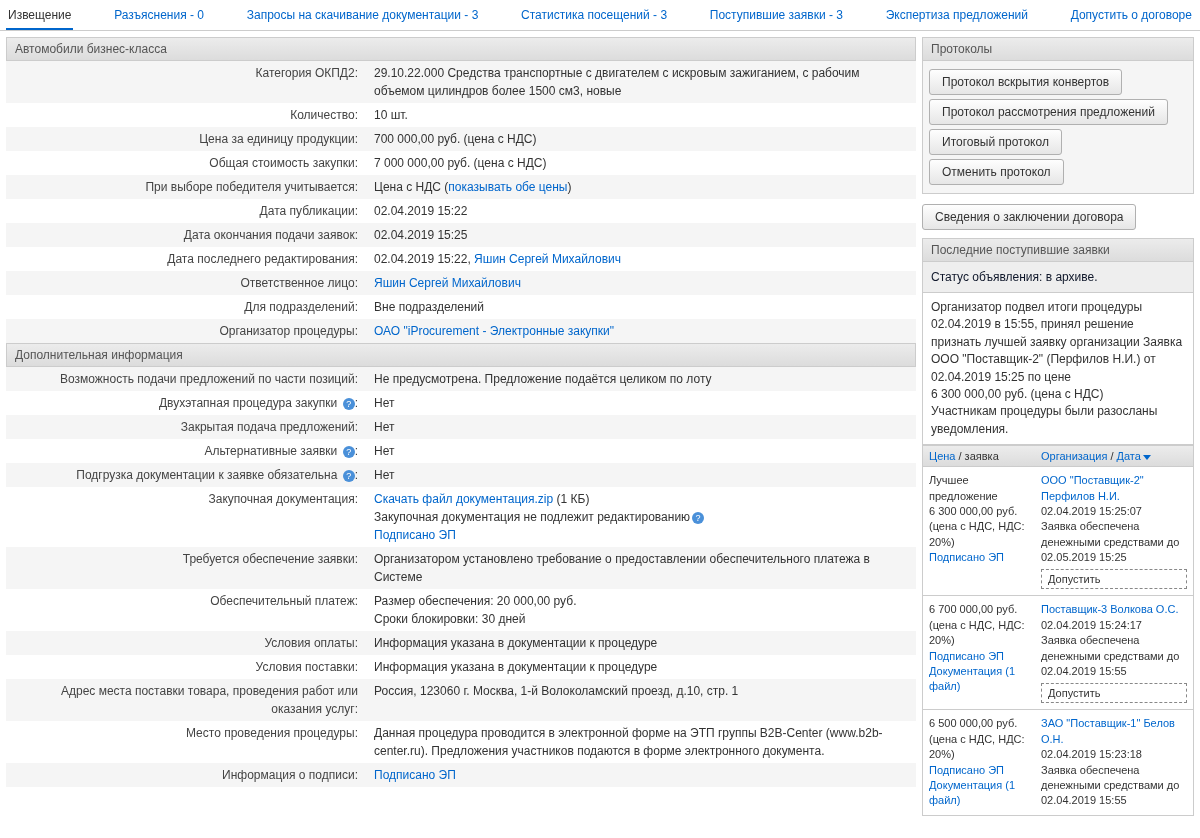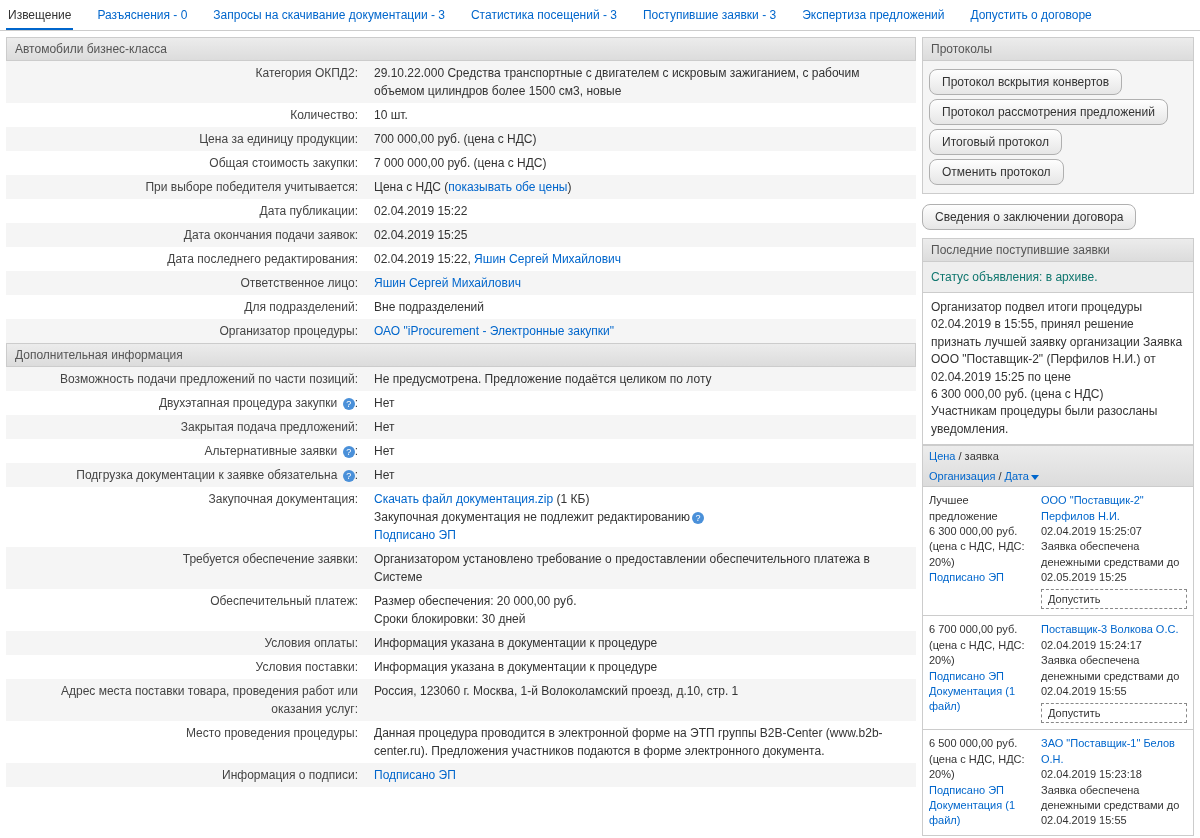--- a/index.html
+++ b/index.html
@@ -11,20 +11,21 @@
     background: #fff;
   }
   a { color: #0066cc; text-decoration: none; cursor: pointer; }
 
   .tabs {
     border-bottom: 1px solid #ccc;
     padding: 4px 6px 0 6px;
     display: flex;
     gap: 22px;
     flex-wrap: wrap;
+    justify-content: space-between;
   }
   .tabs .tab {
     color: #0066cc;
     padding: 4px 2px 6px 2px;
     cursor: pointer;
     white-space: nowrap;
   }
   .tabs .tab.active {
     color: #333;
     border-bottom: 2px solid #0066cc;
@@ -84,50 +85,49 @@
   .side .panel-body {
     border: 1px solid #ccc;
     border-top: none;
     padding: 6px;
     background: #f5f5f5;
   }
   .btn {
     display: inline-block;
     background: linear-gradient(#fefefe,#e6e6e6);
     border: 1px solid #b0b0b0;
-    border-radius: 8px;
+    border-radius: 3px;
     padding: 5px 12px;
     color: #333;
     cursor: pointer;
     font-size: 12px;
     margin: 2px 0;
   }
 
   .side-status {
     padding: 6px 8px;
     border: 1px solid #ccc;
     border-top: none;
     background: #eee;
-    color: #0f766e;
+    color: #0f172a;
     line-height: 1.5;
   }
   .side-text {
     padding: 6px 8px;
     border: 1px solid #ccc;
     border-top: none;
     background: #fff;
     line-height: 1.45;
   }
 
   .bids-header {
     background: linear-gradient(#ececec,#dcdcdc);
     border: 1px solid #ccc;
     display: flex;
     font-size: 11px;
-    flex-direction: column;
   }
   .bids-header > div { padding: 4px 6px; }
   .bids-header .c1 { width: 112px; }
   .bids-header .c2 { flex: 1; }
   .sort-caret {
     display: inline-block;
     width:0;height:0;
     border-left:4px solid transparent;
     border-right:4px solid transparent;
     border-top:5px solid #0066cc;

